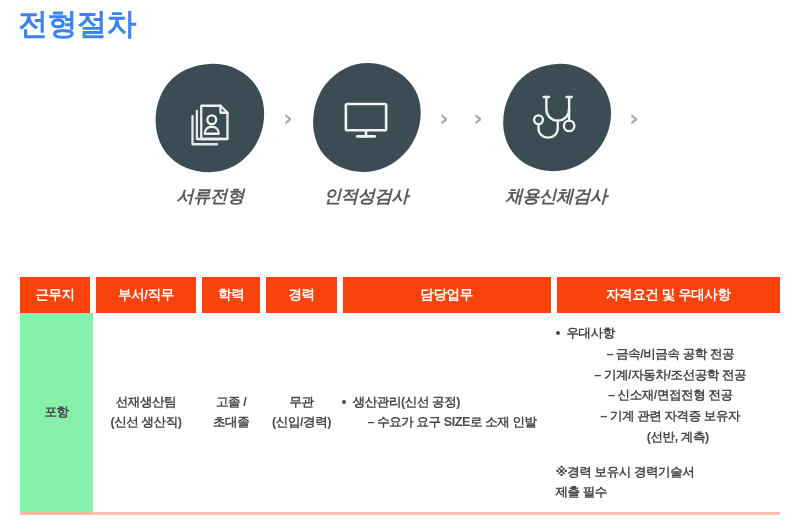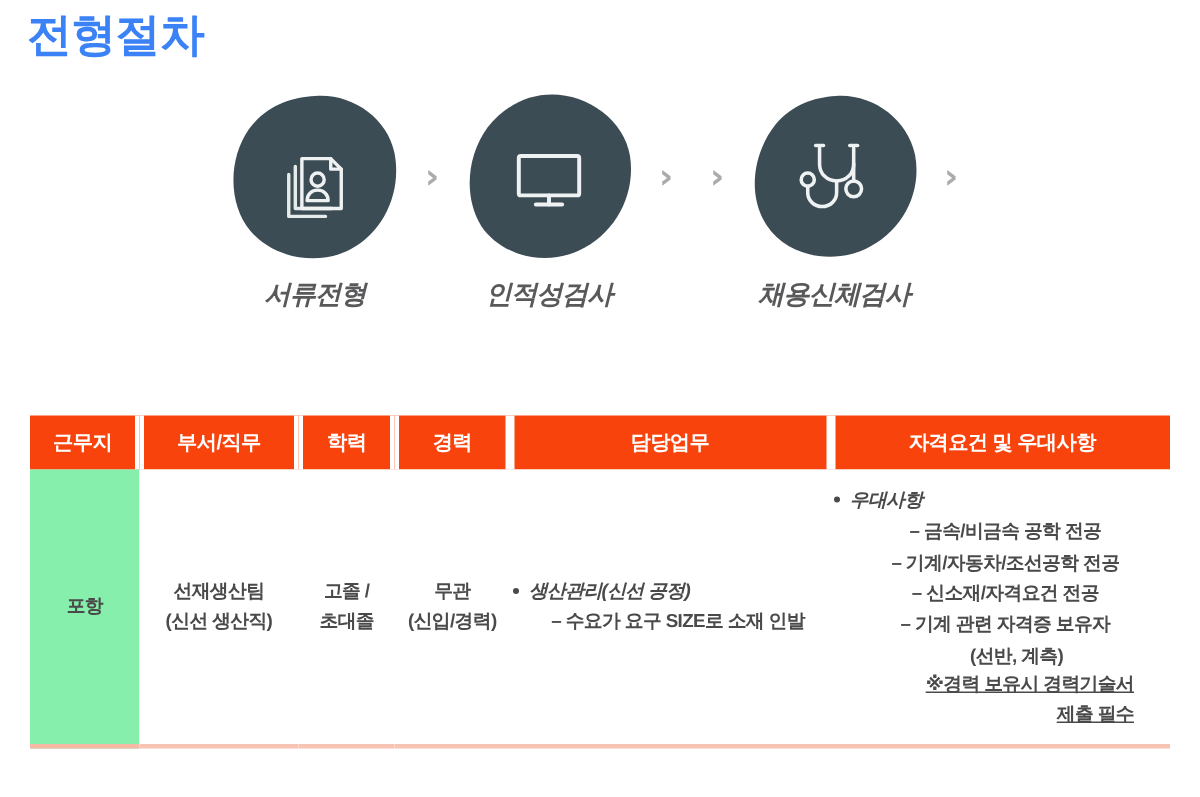--- a/index.html
+++ b/index.html
@@ -149,21 +149,20 @@
   td.duties {
     text-align: left;
     padding-left: 18px;
     vertical-align: middle;
   }
   .bullet-row {
     display: flex;
     align-items: flex-start;
     gap: 7px;
     white-space: nowrap;
-    font-style: italic;
   }
   .dot {
     display: inline-block;
     width: 4px;
     height: 4px;
     border-radius: 50%;
     background: #4a4a4a;
     margin-top: 8px;
     flex: none;
   }
@@ -175,24 +174,24 @@
   
   td.quals {
     text-align: left;
     padding-left: 20px;
     vertical-align: middle;
   }
   .quals .bullet-row { margin-bottom: 1px; }
   .quals .sub-row { padding-left: 7px; line-height: 1.65; }
   .quals .indent2 { padding-left: 22px; }
   .note-block {
-    text-align: right;
+    margin-top: 16px;
+    text-align: left;
     padding-right: 22px;
     line-height: 1.55;
-    text-decoration: underline;
   }
   .note-block span { display: block; white-space: nowrap; }
 </style>
 </head>
 <body>
 
 <div class="page-title">전형절차</div>
 
 <div class="process-flow">
 
@@ -308,21 +307,21 @@
         <div class="sub-row">– 수요가 요구 SIZE로 소재 인발</div>
       </td>
 
       <td class="quals">
         <div class="bullet-row">
           <span class="dot"></span>
           <span>우대사항</span>
         </div>
         <div class="sub-row">– 금속/비금속 공학 전공</div>
         <div class="sub-row">– 기계/자동차/조선공학 전공</div>
-        <div class="sub-row">– 신소재/자격요건 전공</div>
+        <div class="sub-row">– 신소재/면접전형 전공</div>
         <div class="sub-row">– 기계 관련 자격증 보유자</div>
         <div class="sub-row indent2">(선반, 계측)</div>
         <div class="note-block">
           <span>※경력 보유시 경력기술서</span>
           <span>제출 필수</span>
         </div>
       </td>
 
     </tr>
   </tbody>

